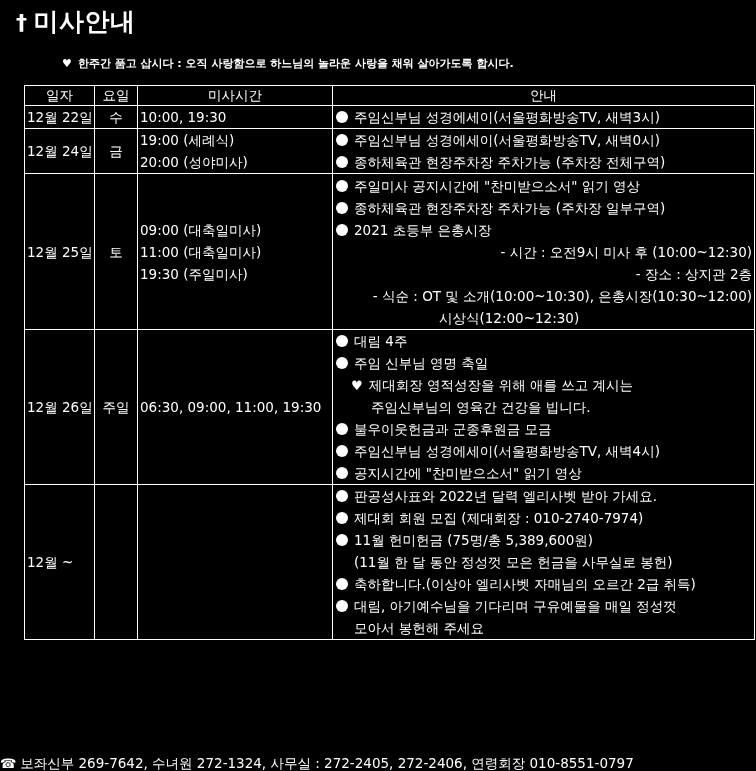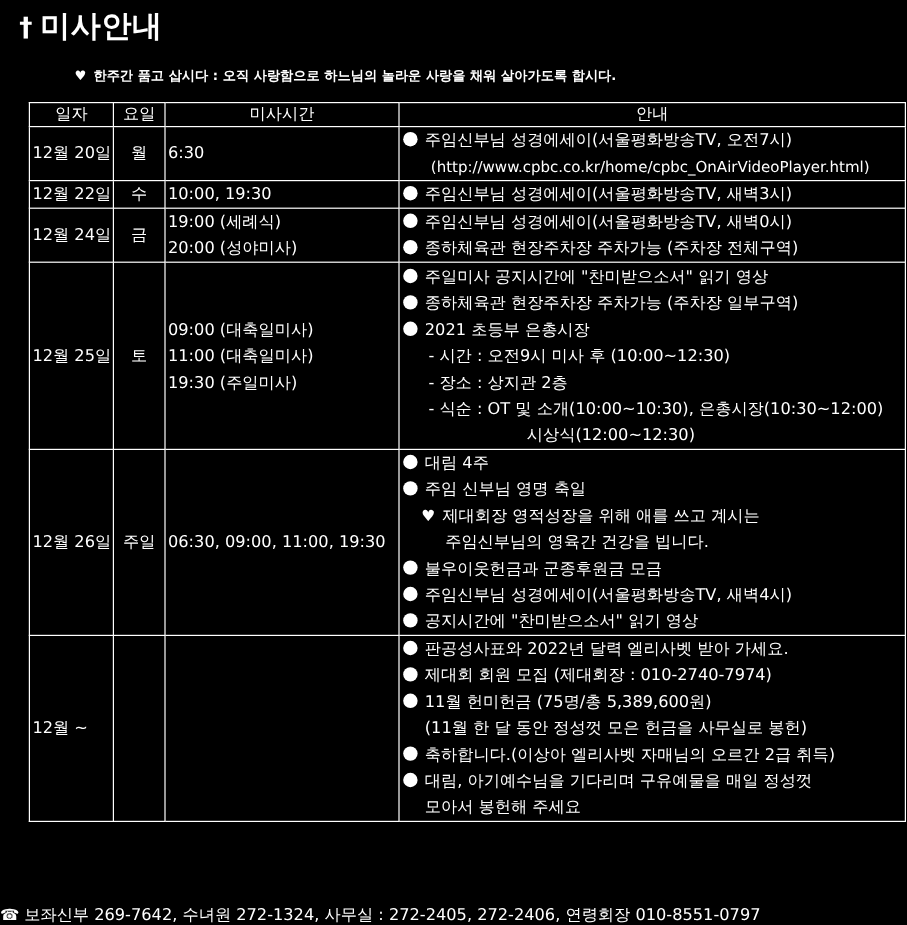--- a/index.html
+++ b/index.html
@@ -36,21 +36,21 @@
     td.date { text-align: left; padding-left: 2px; }
     td.day { text-align: center; }
     td.time { text-align: left; padding-left: 2px; }
     td.note { text-align: left; padding-left: 4px; }
     .line { display: block; height: 22px; line-height: 22px; white-space: nowrap; }
     .bullet {
       display: inline-block; width: 12px; height: 12px; border-radius: 50%;
       background: #fff; vertical-align: -1px; margin-right: 6px; margin-left: 1px;
     }
     .url { padding-left: 24px; font-size: 12.5px; }
-    .sub { padding-left: 22px; }
+    .sub { padding-left: 22px; text-align: right; }
     .sub2 { padding-left: 104px; }
     .hind { padding-left: 16px; }
     .hind2 { padding-left: 36px; }
     .cont { padding-left: 19px; }
     .heart-sm { margin-right: 6px; font-size: 13px; }
     .footer {
       position: absolute; left: 0; width: 756px; top: 752px; height: 22px;
       text-align: left; font-size: 13.5px; line-height: 22px; white-space: nowrap;
     }
     .footer .phone { margin-right: 4px; font-size: 13px; }
@@ -75,31 +75,20 @@
   </colgroup>
   <thead>
     <tr>
       <th>일자</th>
       <th>요일</th>
       <th>미사시간</th>
       <th>안내</th>
     </tr>
   </thead>
   <tbody id="sched-body">
-      <tr style="height: 44px;">
-        <td class="date">12월 20일</td>
-        <td class="day">월</td>
-        <td class="time">
-          <span class="line">6:30</span>
-        </td>
-        <td class="note">
-          <span class="line"><span class="bullet"></span><span>주임신부님 성경에세이(서울평화방송TV, 오전7시)</span></span>
-          <span class="line url"><span>(http://www.cpbc.co.kr/home/cpbc_OnAirVideoPlayer.html)</span></span>
-        </td>
-      </tr>
       <tr style="height: 22px;">
         <td class="date">12월 22일</td>
         <td class="day">수</td>
         <td class="time">
           <span class="line">10:00, 19:30</span>
         </td>
         <td class="note">
           <span class="line"><span class="bullet"></span><span>주임신부님 성경에세이(서울평화방송TV, 새벽3시)</span></span>
         </td>
       </tr>

